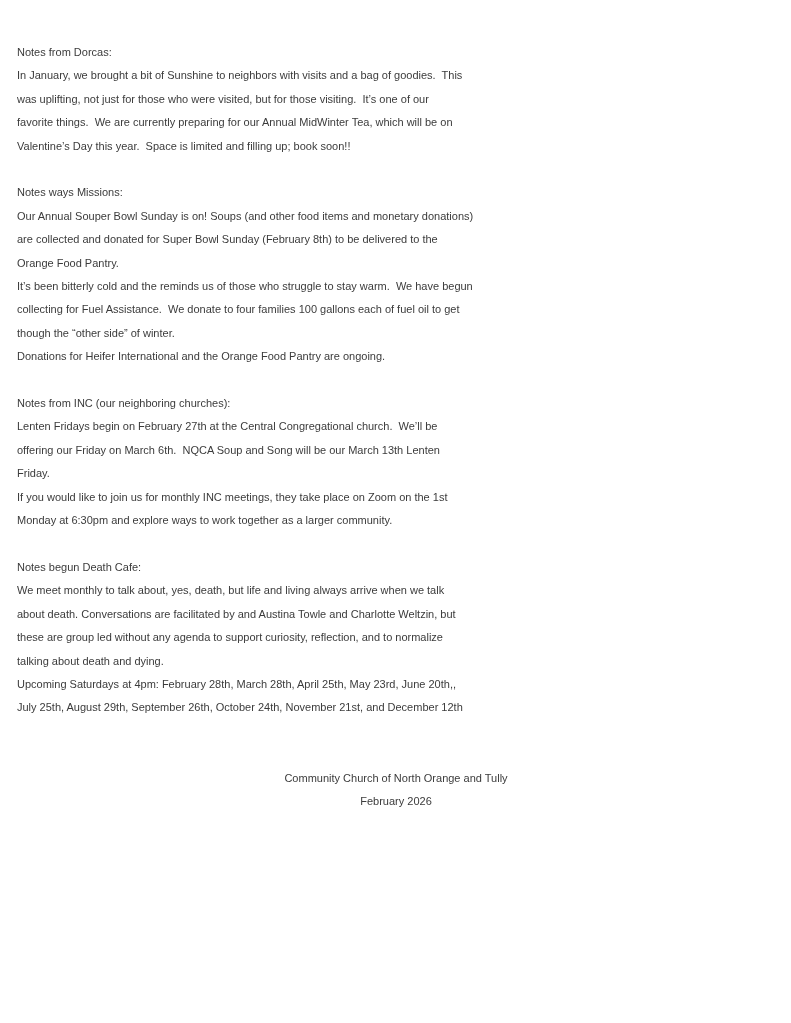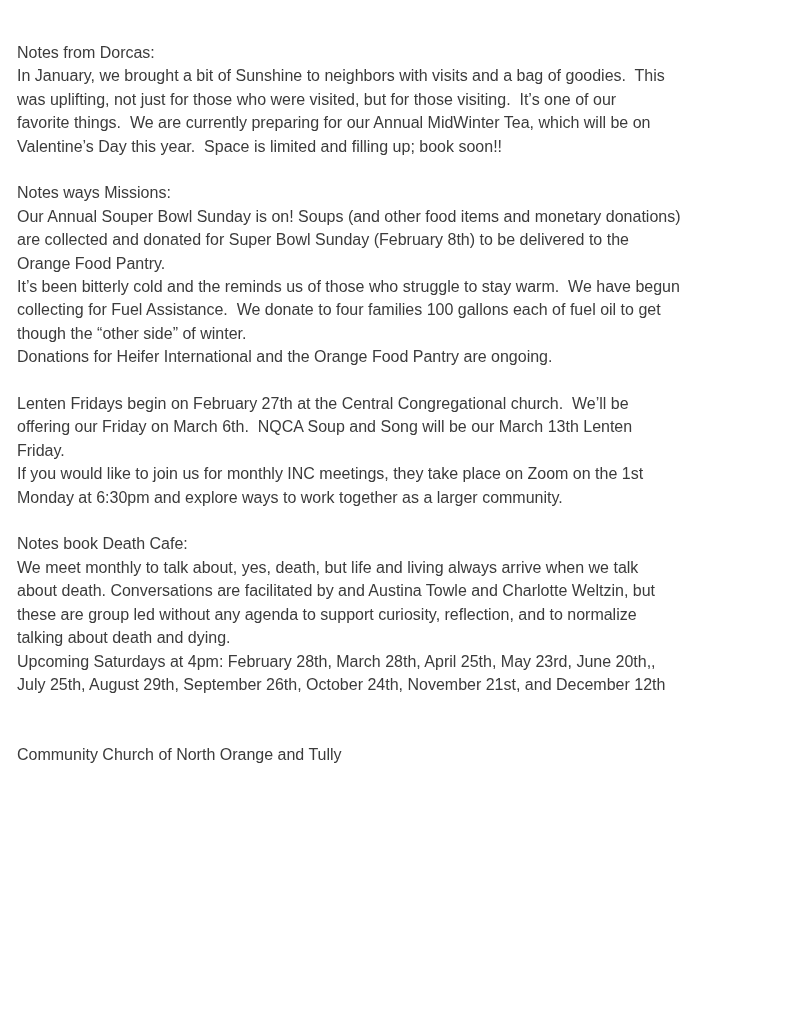--- a/index.html
+++ b/index.html
@@ -13,38 +13,39 @@
     overflow: hidden;
   }
   .page {
     box-sizing: border-box;
     width: 791px;
     height: 1023px;
     padding: 41px 16px 0 17px;
     background: #ffffff;
     color: #3b3b3b;
     font-family: "Liberation Sans", sans-serif;
-    font-size: 16px;
+    font-size: 11px;
     line-height: 23.4px;
     font-weight: 400;
   }
   .section {
     margin: 0 0 23.4px 0;
   }
   .section-heading {
     white-space: pre-wrap;
   }
   .section-body {
     white-space: pre-wrap;
   }
   .footer {
     margin-top: 46.8px;
   }
   .footer div {
     white-space: pre-wrap;
+    text-align: center;
   }
 </style>
 </head>
 <body>
 
 <div class="page">
 
   <div class="section">
     <div class="section-heading">Notes from Dorcas:</div>
     <div class="section-body">In January, we brought a bit of Sunshine to neighbors with visits and a bag of goodies.  This
@@ -58,37 +59,39 @@
     <div class="section-body">Our Annual Souper Bowl Sunday is on! Soups (and other food items and monetary donations)
 are collected and donated for Super Bowl Sunday (February 8th) to be delivered to the
 Orange Food Pantry.
 It’s been bitterly cold and the reminds us of those who struggle to stay warm.  We have begun
 collecting for Fuel Assistance.  We donate to four families 100 gallons each of fuel oil to get
 though the “other side” of winter.
 Donations for Heifer International and the Orange Food Pantry are ongoing.</div>
   </div>
 
   <div class="section">
+    <div class="section-heading">Notes from INC (our neighboring churches):</div>
     <div class="section-body">Lenten Fridays begin on February 27th at the Central Congregational church.  We’ll be
 offering our Friday on March 6th.  NQCA Soup and Song will be our March 13th Lenten
 Friday.
 If you would like to join us for monthly INC meetings, they take place on Zoom on the 1st
 Monday at 6:30pm and explore ways to work together as a larger community.</div>
   </div>
 
   <div class="section">
   </div>
 
   <div class="section">
-    <div class="section-heading">Notes book Death Cafe:</div>
+    <div class="section-heading">Notes begun Death Cafe:</div>
     <div class="section-body">We meet monthly to talk about, yes, death, but life and living always arrive when we talk
 about death. Conversations are facilitated by and Austina Towle and Charlotte Weltzin, but
 these are group led without any agenda to support curiosity, reflection, and to normalize
 talking about death and dying.
 Upcoming Saturdays at 4pm: February 28th, March 28th, April 25th, May 23rd, June 20th,,
 July 25th, August 29th, September 26th, October 24th, November 21st, and December 12th</div>
   </div>
 
   <div class="footer">
     <div>Community Church of North Orange and Tully</div>
+    <div>February 2026</div>
   </div>
 
 </div>
 
 </body></html>

